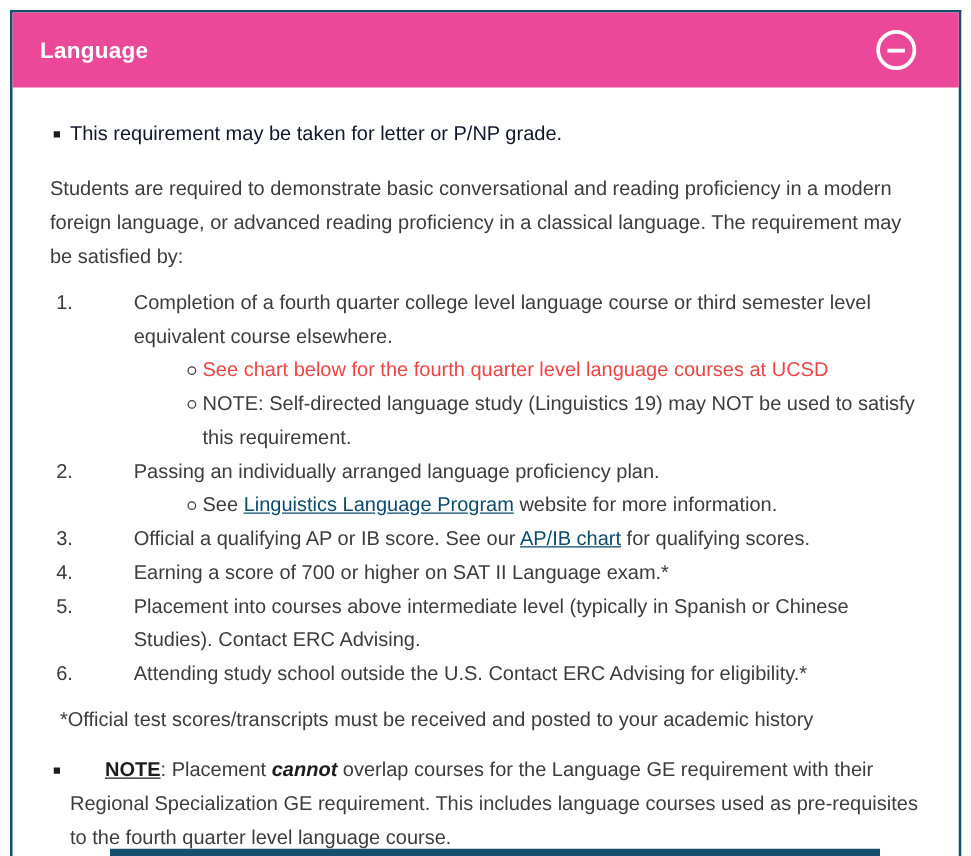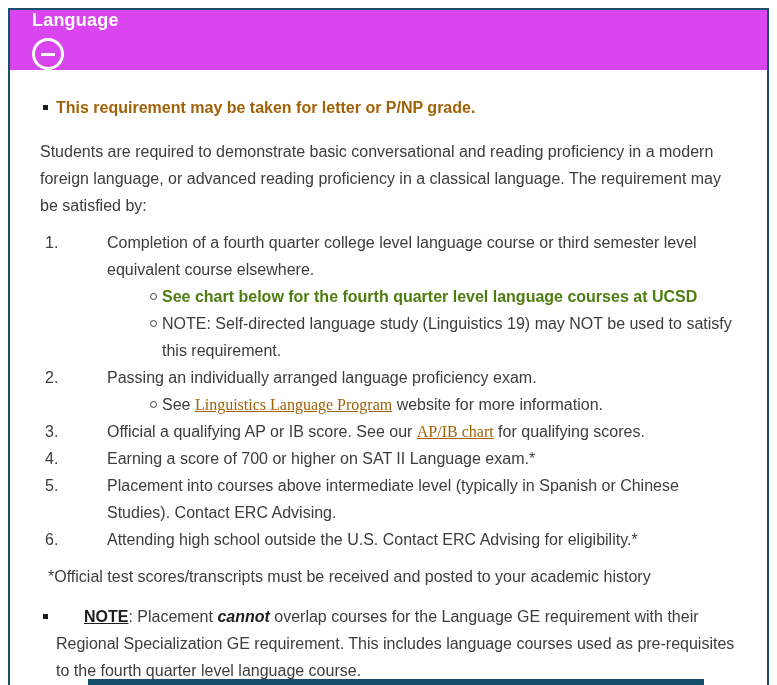--- a/index.html
+++ b/index.html
@@ -13,25 +13,24 @@
   }
   .panel {
     position:absolute; left:8px; top:8px;
     width:761px; height:677px;
     border:2px solid #14506C;
     border-bottom:none;
     background:#ffffff;
   }
   .acc-header {
     height:60px;
-    background:#d946ef;
-    display:flex; align-items:flex-start; justify-content:space-between;
+    background:#ec4899;
+    display:flex; align-items:center; justify-content:space-between;
     padding:0 34px 0 22px;
     cursor:pointer;
-    flex-direction:column;
   }
   .acc-title {
     margin:0;
     font-size:18px; font-weight:bold; color:#ffffff;
     letter-spacing:0.2px;
   }
   .collapse-btn {
     width:32px; height:32px;
     border:3px solid #ffffff; border-radius:50%;
     display:flex; align-items:center; justify-content:center;
@@ -46,42 +45,42 @@
   }
 
   
   .bullet-list { list-style:none; margin:0; padding:0; }
   .bullet-list li { display:flex; }
   .sq { flex:0 0 16px; position:relative; }
   .sq::before {
     content:""; position:absolute; left:3px; top:11px;
     width:5px; height:5px; background:#1C1C1C;
   }
-  .bold-note .txt { font-weight:bold; color:#a16207; }
+  .bold-note .txt { font-weight:normal; color:#0f172a; }
 
   .intro { margin:17px 0 10px 0; }
 
   
   .options { list-style:none; margin:0; padding:0 0 0 5px; }
   .li-row { display:flex; }
   .num { flex:0 0 18px; }
   .li-body { flex:1 1 auto;margin-left:44px; }
 
   .sub { list-style:none; margin:0 0 0 42px; padding:0; }
   .sub li { display:flex; }
   .circ { flex:0 0 13px; position:relative; }
   .circ::before {
     content:""; position:absolute; left:1px; top:10px;
     width:5px; height:5px;
     border:1.5px solid #3C3C3C; border-radius:50%;
     background:transparent;
   }
-  .sub .bold-sub { font-weight:bold; color:#4d7c0f; }
-
-  a.link { color:#a16207; text-decoration:underline; cursor:pointer;font-family:Liberation Serif, serif; }
+  .sub .bold-sub { font-weight:normal; color:#ef4444; }
+
+  a.link { color:#0c4a6e; text-decoration:underline; cursor:pointer; }
 
   .asterisk-note { margin:10px 0 13px 8px; }
 
   .note-label { font-weight:bold; color:#1C1C1C; text-decoration:underline;margin-left:28px; }
   .note-emph { font-weight:bold; font-style:italic; color:#1C1C1C;text-align:right; }
 
   .chart-top-sliver {
     position:absolute; left:88px; bottom:0;
     width:616px; height:6px;
     background:#14506C;
@@ -128,21 +127,21 @@
               </li>
             </ul>
           </div>
         </div>
       </li>
 
       <li>
         <div class="li-row">
           <span class="num">2.</span>
           <div class="li-body">
-            <span>Passing an individually arranged language proficiency exam.</span>
+            <span>Passing an individually arranged language proficiency plan.</span>
             <ul class="sub">
               <li>
                 <span class="circ"></span>
                 <span><span>See </span><a class="link">Linguistics Language Program</a><span> website for more information.</span></span>
               </li>
             </ul>
           </div>
         </div>
       </li>
 
@@ -170,21 +169,21 @@
           <div class="li-body">
             <span>Placement into courses above intermediate level (typically in Spanish or Chinese Studies). Contact ERC Advising.</span>
           </div>
         </div>
       </li>
 
       <li>
         <div class="li-row">
           <span class="num">6.</span>
           <div class="li-body">
-            <span>Attending high school outside the U.S. Contact ERC Advising for eligibility.*</span>
+            <span>Attending study school outside the U.S. Contact ERC Advising for eligibility.*</span>
           </div>
         </div>
       </li>
 
     </ol>
 
     <p class="asterisk-note">*Official test scores/transcripts must be received and posted to your academic history</p>
 
     <ul class="bullet-list">
       <li>

